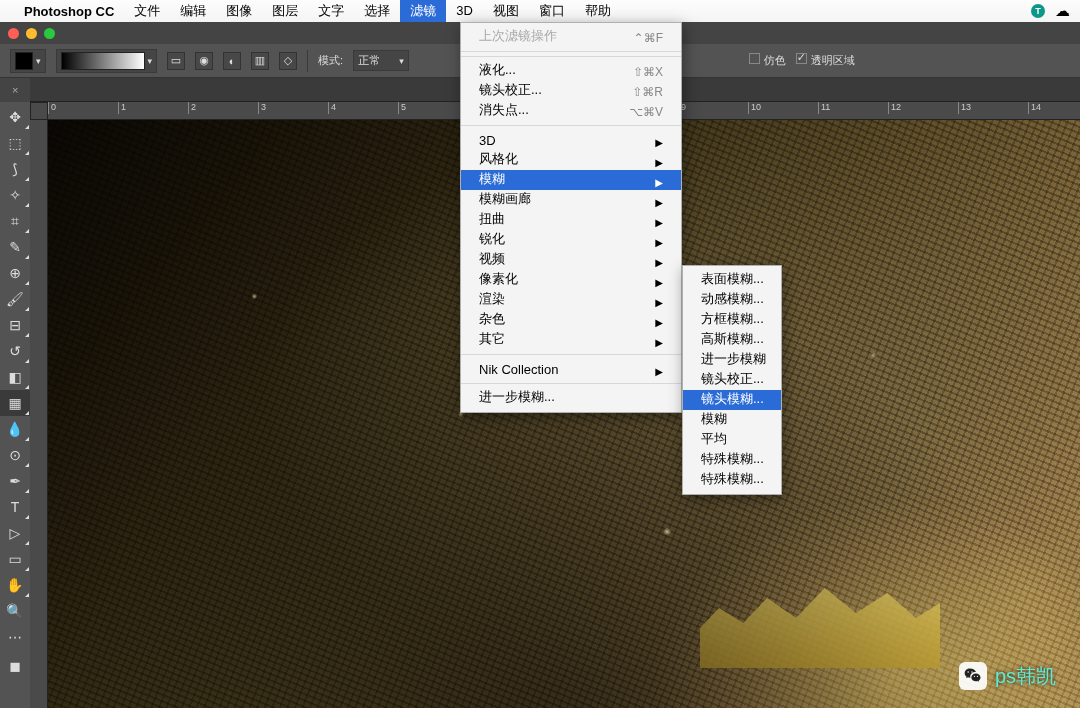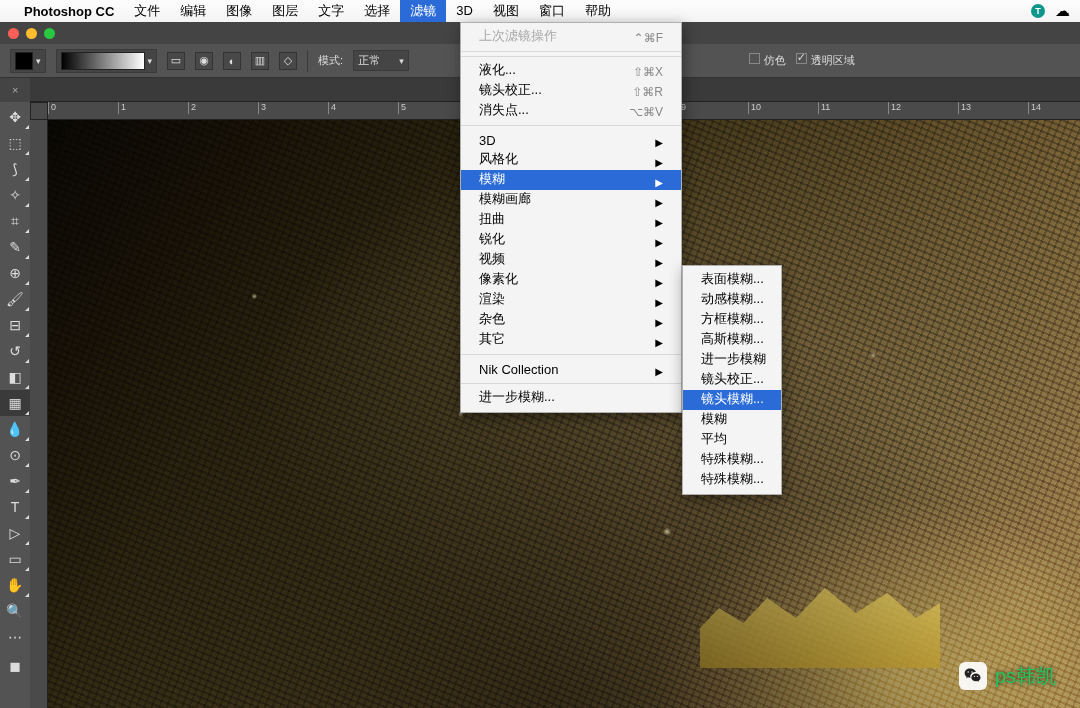--- a/index.html
+++ b/index.html
@@ -56,21 +56,21 @@
 .menu{position:absolute;background:#f4f4f4;border:1px solid #b0b0b0;box-shadow:2px 4px 14px rgba(0,0,0,.4);font-size:13px;color:#000;z-index:100;padding:4px 0}
 .menu.m1{top:22px;left:460px;width:222px}
 .menu.m2{top:265px;left:682px;width:100px}
 .mr{display:flex;align-items:flex-end;padding:2px 18px;height:20px;white-space:nowrap}
 .mr.dis{color:#a8a8a8}
 .mr.hl{background:#2a6bd8;color:#fff}
 .mr .lbl{flex:1}
 .mr .sc{color:#888;font-size:12px}
 .mr .ar{font-size:10px;margin-left:10px}
 .msep{height:1px;background:#d8d8d8;margin:4px 0}
-.watermark{position:absolute;bottom:18px;right:24px;display:flex;align-items:center;gap:8px;color:#22c55e;font-size:20px;z-index:50;text-shadow:0 0 4px rgba(0,0,0,.7)}
+.watermark{position:absolute;bottom:18px;right:24px;display:flex;align-items:center;gap:8px;color:#5eead4;font-size:20px;z-index:50;text-shadow:0 0 4px rgba(0,0,0,.7)}
 .wm-icon{width:28px;height:28px;border-radius:6px;background:rgba(255,255,255,.92);display:flex;align-items:center;justify-content:center}
 .wm-icon svg{width:20px;height:20px;fill:#222}
 .traydot{width:14px;height:14px;border-radius:50%;background:#0d968a;display:flex;align-items:center;justify-content:center;color:#fff;font-size:9px;font-weight:700}
 </style>
 </head>
 <body>
 
 <div class="macbar">
   <span class="apple"></span>
   <span class="app">Photoshop CC</span>

